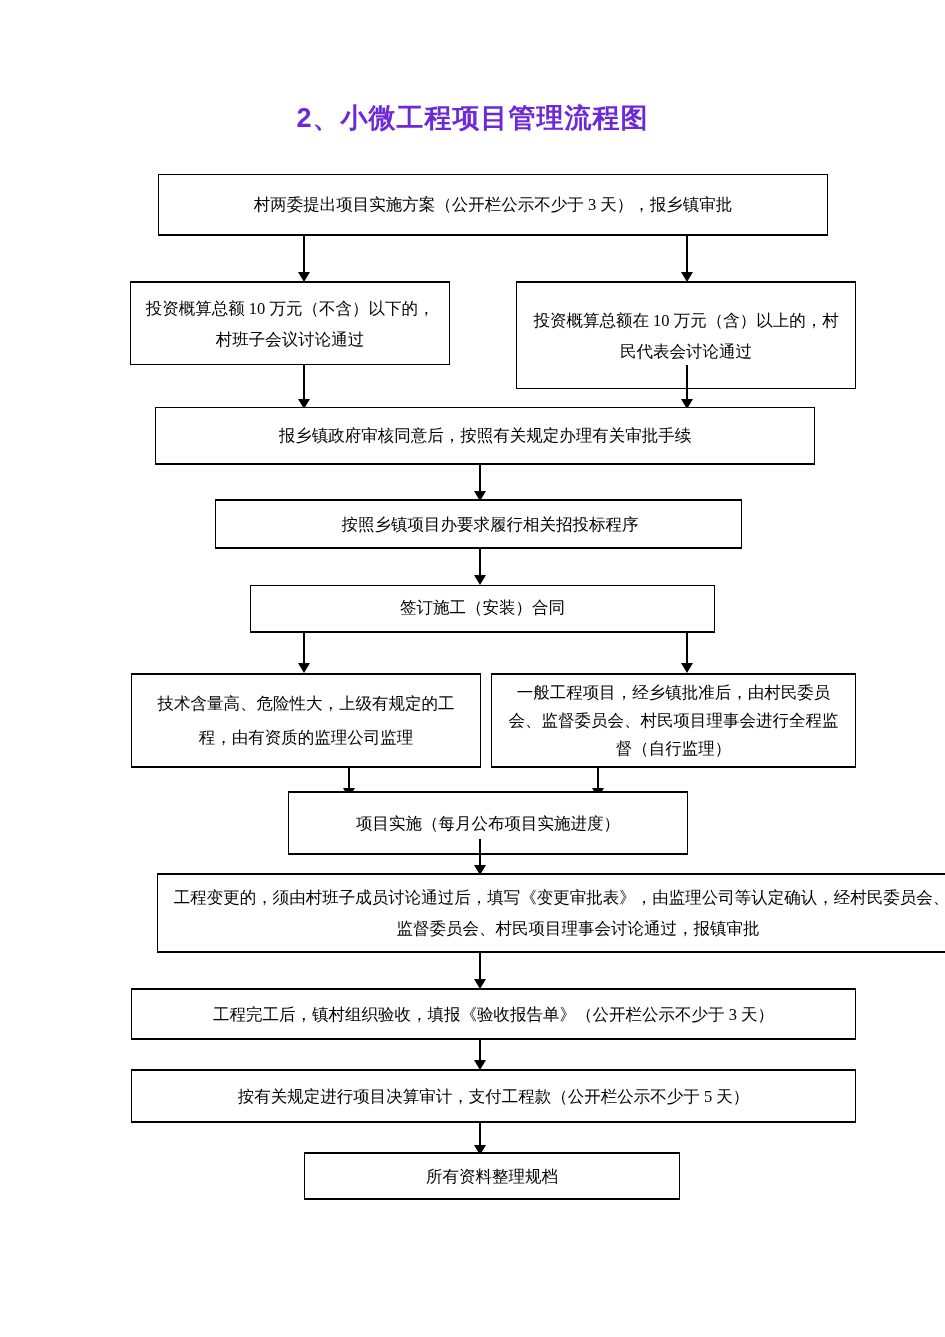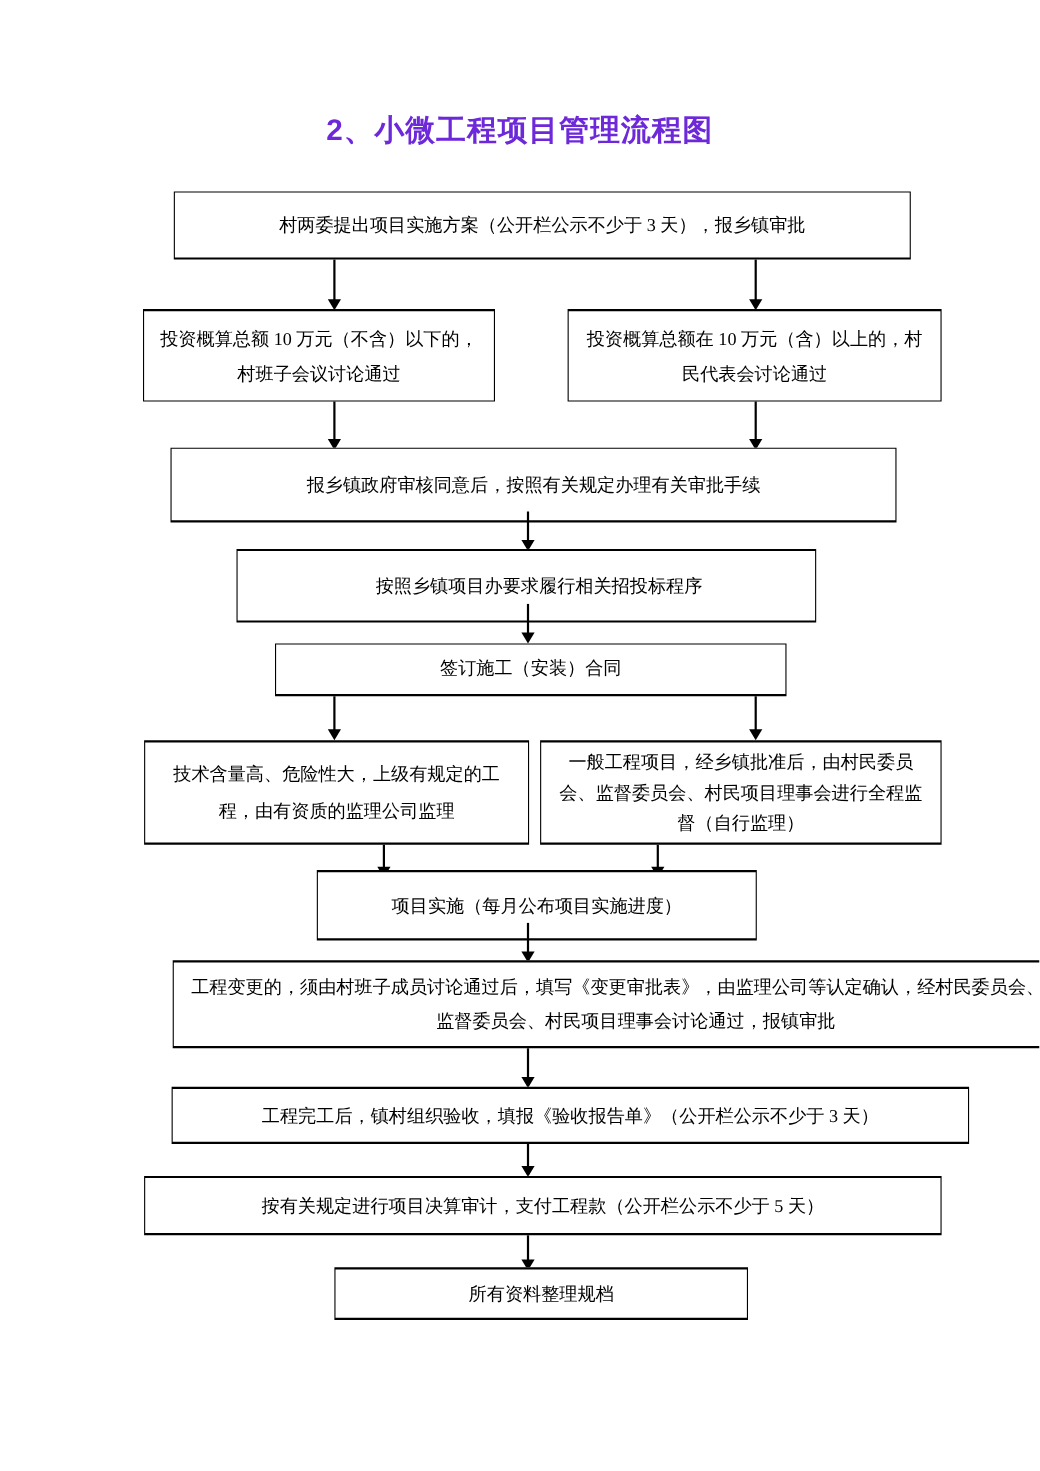--- a/index.html
+++ b/index.html
@@ -90,38 +90,38 @@
   <div class="conn" style="left:303px; top:236px; height:42px;"></div>
   <div class="arrowhead" style="left:298px; top:272px;"></div>
 
   <div class="conn" style="left:686px; top:236px; height:42px;"></div>
   <div class="arrowhead" style="left:681px; top:272px;"></div>
 
   <div class="node heavy-top" style="left:130px; top:281px; width:320px; height:84px;">
     <span class="txt">投资概算总额 10 万元（不含）以下的，村班子会议讨论通过</span>
   </div>
 
-  <div class="node heavy-top" style="left:516px; top:281px; width:340px; height:84px;">
+  <div class="node heavy-top" style="left:516px; top:281px; width:340px; height:108px;">
     <span class="txt">投资概算总额在 10 万元（含）以上的，村民代表会讨论通过</span>
   </div>
 
   <div class="conn" style="left:303px; top:365px; height:40px;"></div>
   <div class="arrowhead" style="left:298px; top:399px;"></div>
 
   <div class="conn" style="left:686px; top:365px; height:40px;"></div>
   <div class="arrowhead" style="left:681px; top:399px;"></div>
 
-  <div class="node heavy-bottom" style="left:155px; top:407px; width:660px; height:68px;">
+  <div class="node heavy-bottom" style="left:155px; top:407px; width:660px; height:58px;">
     <span class="txt">报乡镇政府审核同意后，按照有关规定办理有关审批手续</span>
   </div>
 
   <div class="conn" style="left:479px; top:465px; height:32px;"></div>
   <div class="arrowhead" style="left:474px; top:491px;"></div>
 
-  <div class="node heavy" style="left:215px; top:499px; width:527px; height:67px;padding-left:33px;">
+  <div class="node heavy" style="left:215px; top:499px; width:527px; height:50px;padding-left:33px;">
     <span class="txt">按照乡镇项目办要求履行相关招投标程序</span>
   </div>
 
   <div class="conn" style="left:479px; top:549px; height:34px;"></div>
   <div class="arrowhead" style="left:474px; top:575px;"></div>
 
   <div class="node heavy-bottom" style="left:250px; top:585px; width:465px; height:48px;font-family:Liberation Mono, monospace;">
     <span class="txt">签订施工（安装）合同</span>
   </div>
 
@@ -152,21 +152,21 @@
   <div class="conn" style="left:479px; top:839px; height:34px;"></div>
   <div class="arrowhead" style="left:474px; top:865px;"></div>
 
   <div class="node heavy" style="left:131px; top:873px; width:842px; height:80px;margin-left:26px;">
     <span class="txt">工程变更的，须由村班子成员讨论通过后，填写《变更审批表》，由监理公司等认定确认，经村民委员会、村务监督委员会、村民项目理事会讨论通过，报镇审批</span>
   </div>
 
   <div class="conn" style="left:479px; top:953px; height:34px;"></div>
   <div class="arrowhead" style="left:474px; top:979px;"></div>
 
-  <div class="node heavy" style="left:131px; top:988px; width:725px; height:52px;margin-left:25px;">
+  <div class="node heavy" style="left:131px; top:988px; width:725px; height:52px;">
     <span class="txt">工程完工后，镇村组织验收，填报《验收报告单》（公开栏公示不少于 3 天）</span>
   </div>
 
   <div class="conn" style="left:479px; top:1040px; height:28px;"></div>
   <div class="arrowhead" style="left:474px; top:1060px;"></div>
 
   <div class="node heavy" style="left:131px; top:1069px; width:725px; height:54px;">
     <span class="txt">按有关规定进行项目决算审计，支付工程款（公开栏公示不少于 5 天）</span>
   </div>
 

